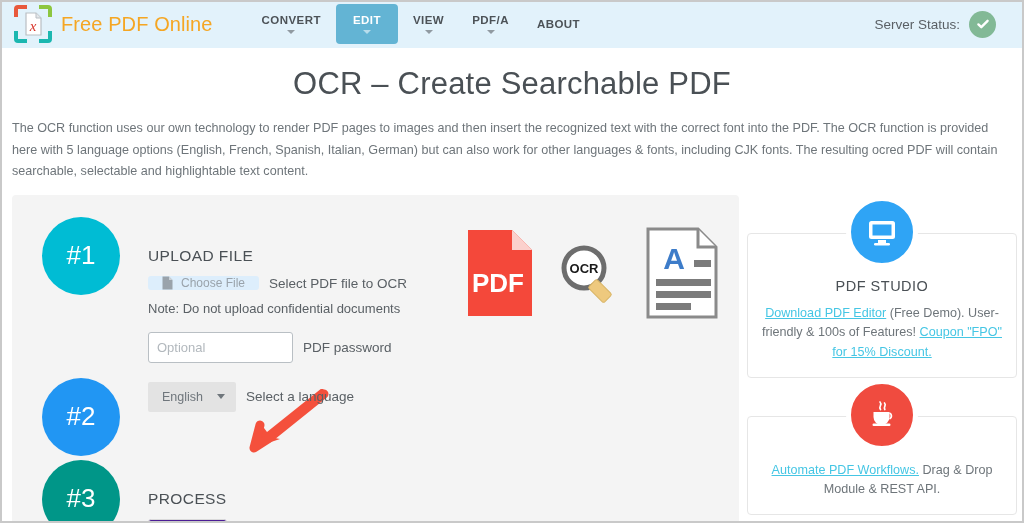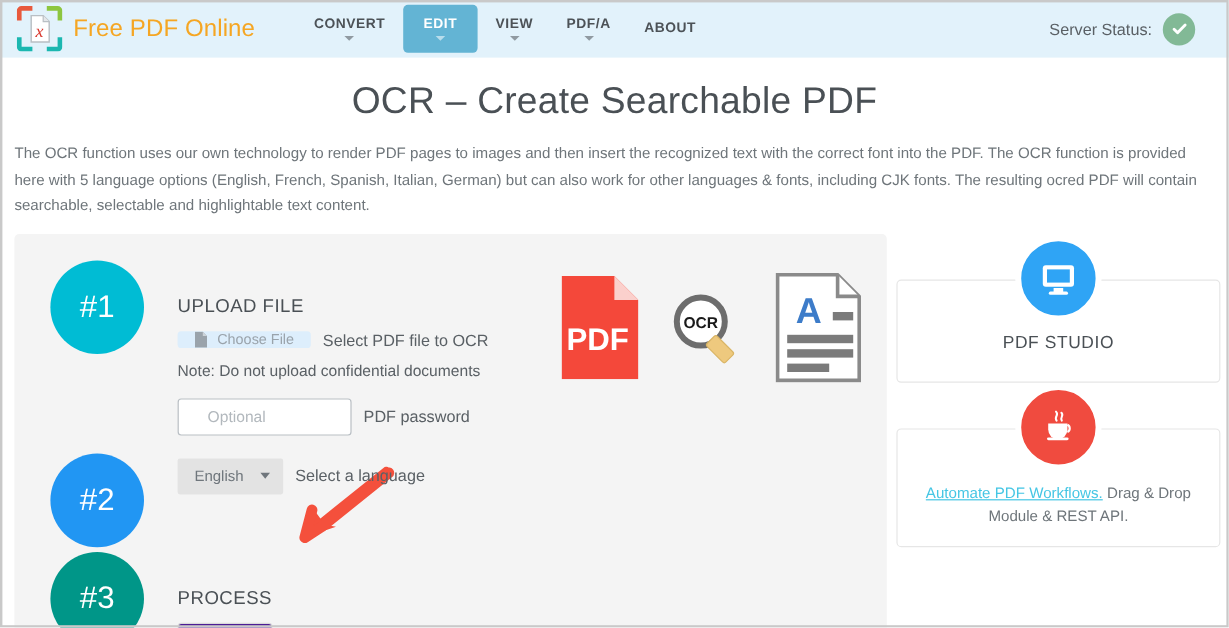--- a/index.html
+++ b/index.html
@@ -132,21 +132,21 @@
     font-size: 12px;
     color: #9aa3ab;
     cursor: pointer;
     font-family: inherit;
     min-width: 92px;
   }
   .note { font-size: 13px; color: #5a6065; margin: 10px 0 16px; }
 
   .pw-input {
     width: 145px;
-    padding: 7px 24px;
+    padding: 7px 8px;
     border: 1px solid #b9bfc4;
     border-radius: 3px;
     font-size: 13px;
     color: #555;
     font-family: inherit;
     background: #fff;
     outline: none;
   }
   .pw-input::placeholder { color: #b2b8bd; }
 
@@ -388,20 +388,23 @@
     <div class="promo-card">
       <span class="promo-icon" style="background:#2fa4f5">
         <svg width="34" height="34" viewBox="0 0 34 34">
           <rect x="4" y="6" width="26" height="18" rx="2.5" fill="#ffffff"></rect>
           <rect x="7.5" y="9.5" width="19" height="11" fill="#2fa4f5"></rect>
           <rect x="13" y="25" width="8" height="4" fill="#ffffff"></rect>
           <rect x="9" y="28" width="16" height="2.6" rx="1.3" fill="#ffffff"></rect>
         </svg>
       </span>
       <div class="promo-title">PDF STUDIO</div>
+      <div class="promo-text">
+        <a class="promo-link" href="#">Download PDF Editor</a><span> (Free Demo). User-friendly &amp; 100s of Features! </span><a class="promo-link" href="#">Coupon "FPO" for 15% Discount.</a>
+      </div>
     </div>
 
     <div class="promo-card">
       <span class="promo-icon" style="background:#f04b3f">
         <svg width="34" height="34" viewBox="0 0 34 34">
           <path d="M15 4 c3 3 -2 4 0.5 7.5" fill="none" stroke="#ffffff" stroke-width="1.7" stroke-linecap="round"></path>
           <path d="M19.5 5 c2.5 2.5 -1.5 3.5 0.3 6.5" fill="none" stroke="#ffffff" stroke-width="1.7" stroke-linecap="round"></path>
           <path d="M8.5 14 h16 v5 a8 8 0 0 1 -16 0 z" fill="#ffffff"></path>
           <path d="M24.5 15 a3.3 3.3 0 0 1 0 6" fill="none" stroke="#ffffff" stroke-width="1.8"></path>
           <rect x="7.5" y="25.5" width="18" height="2.4" rx="1.2" fill="#ffffff"></rect>

